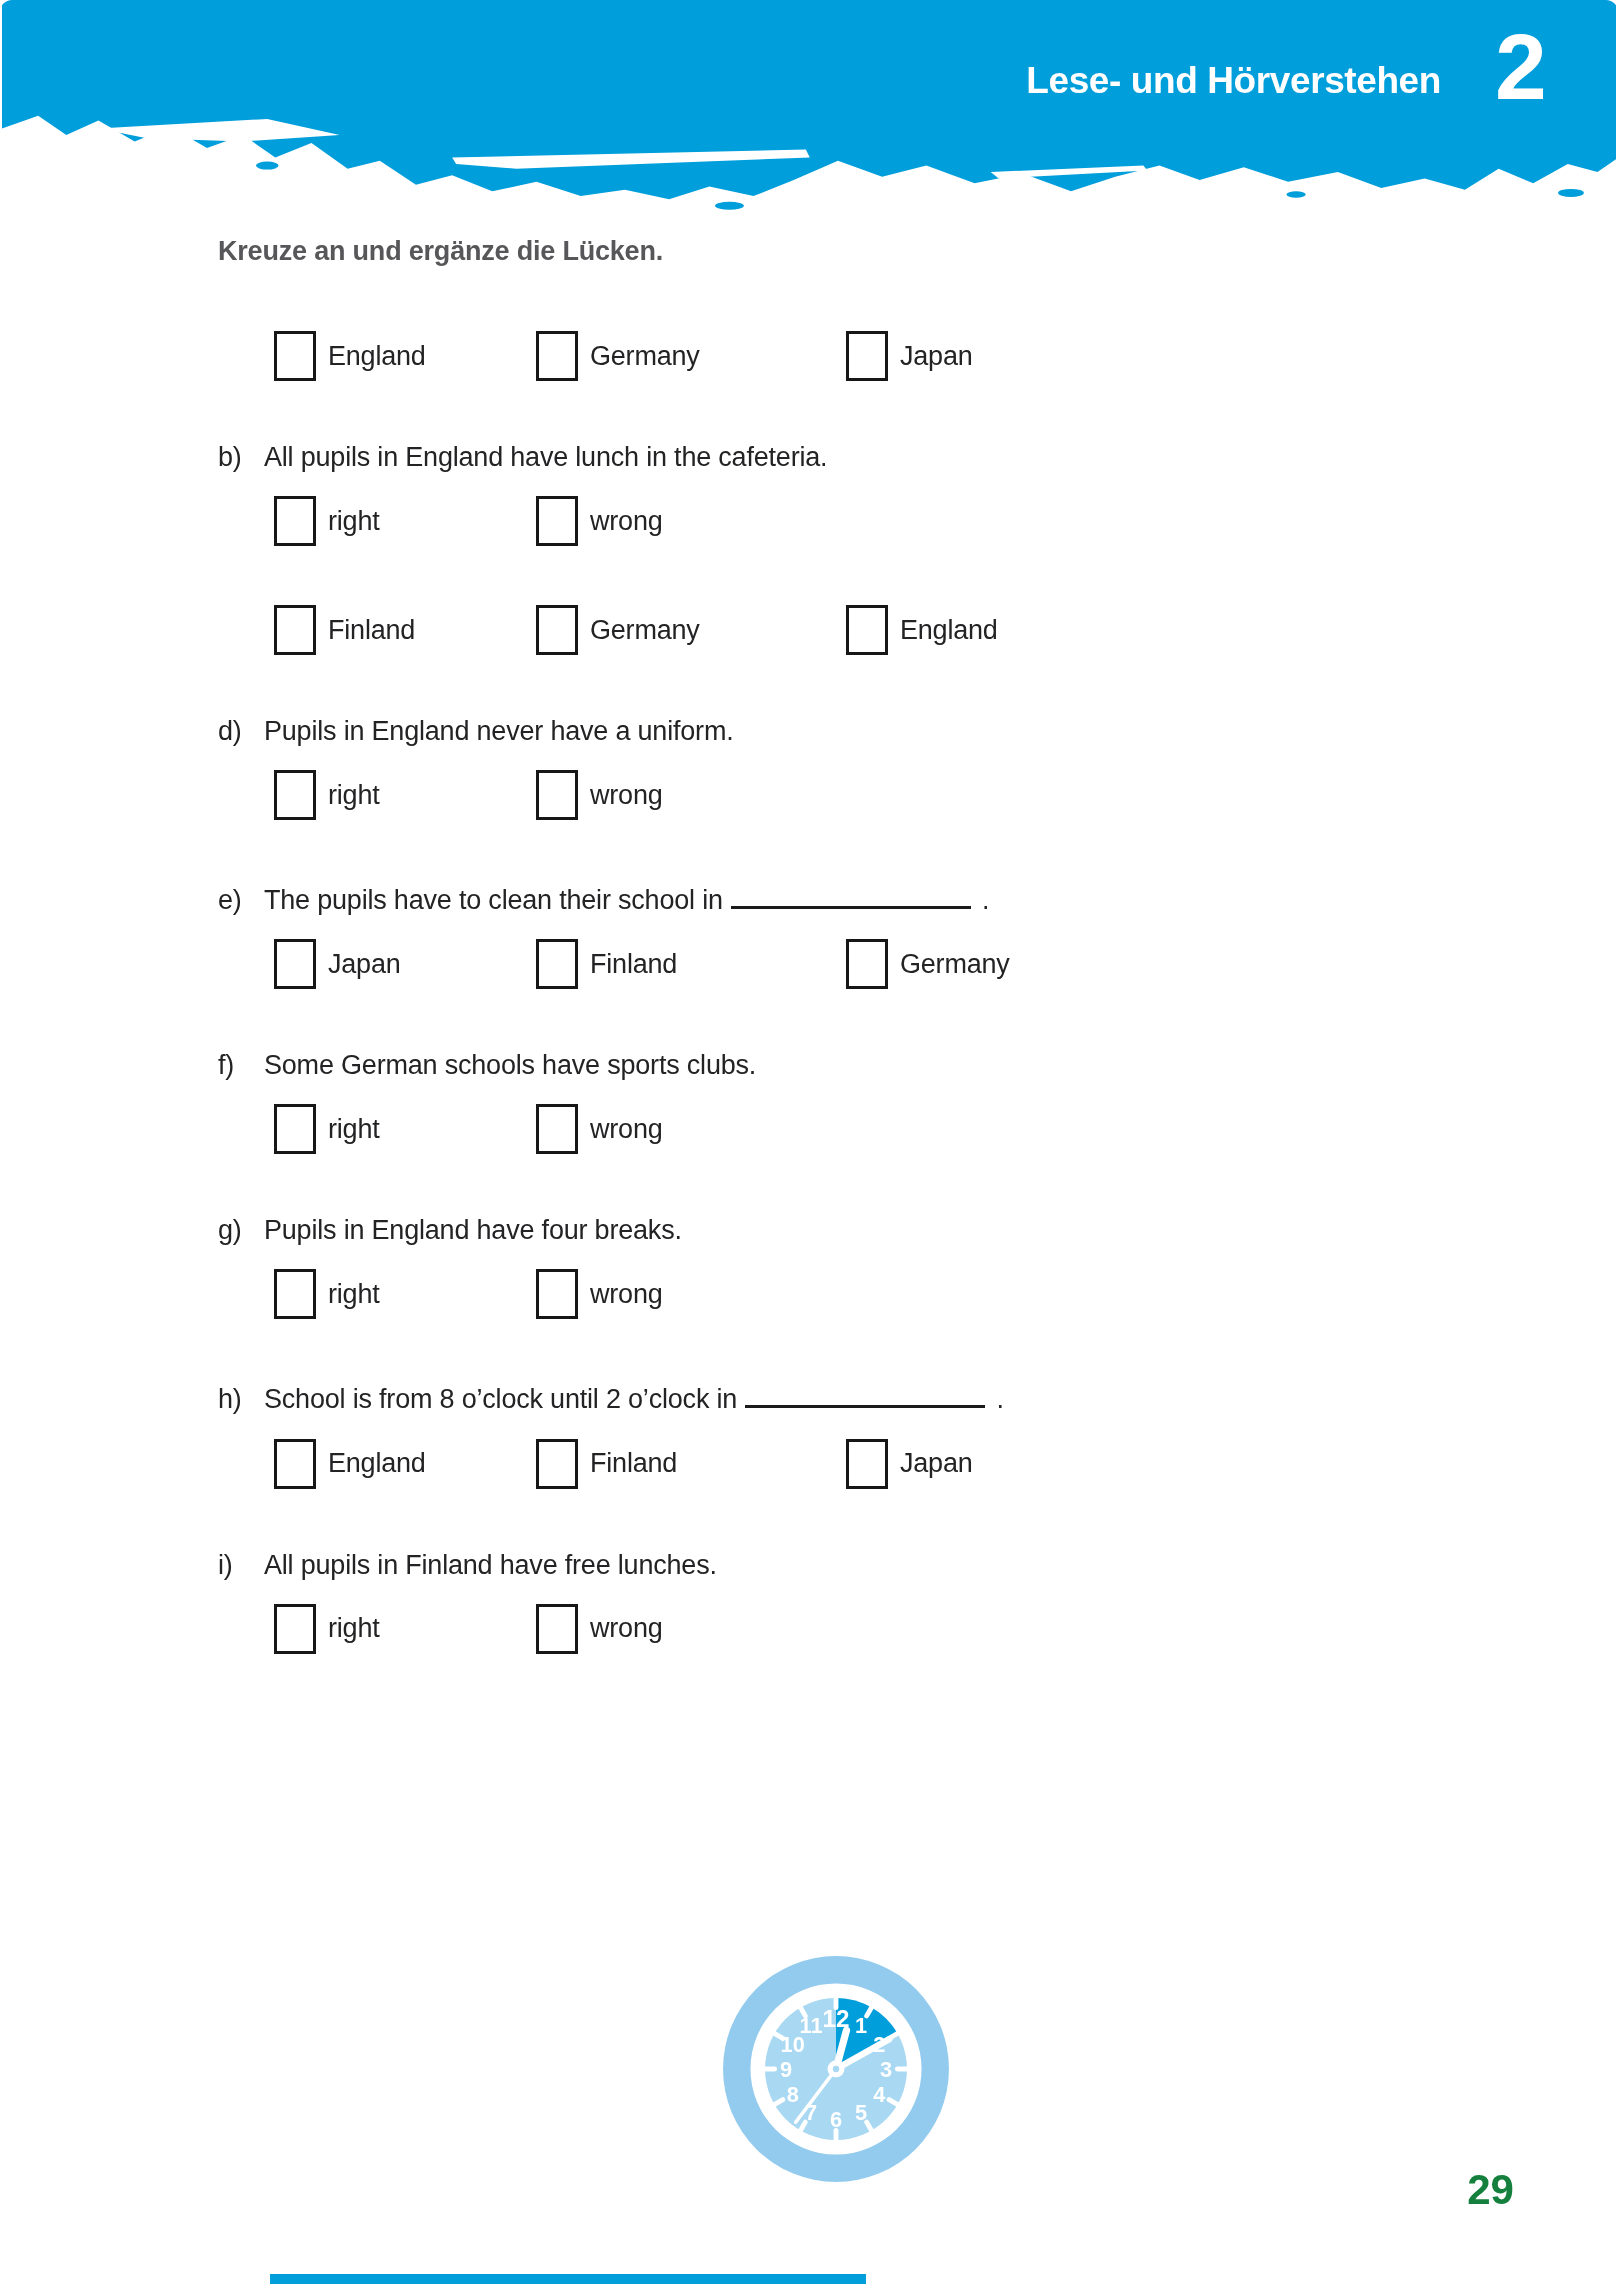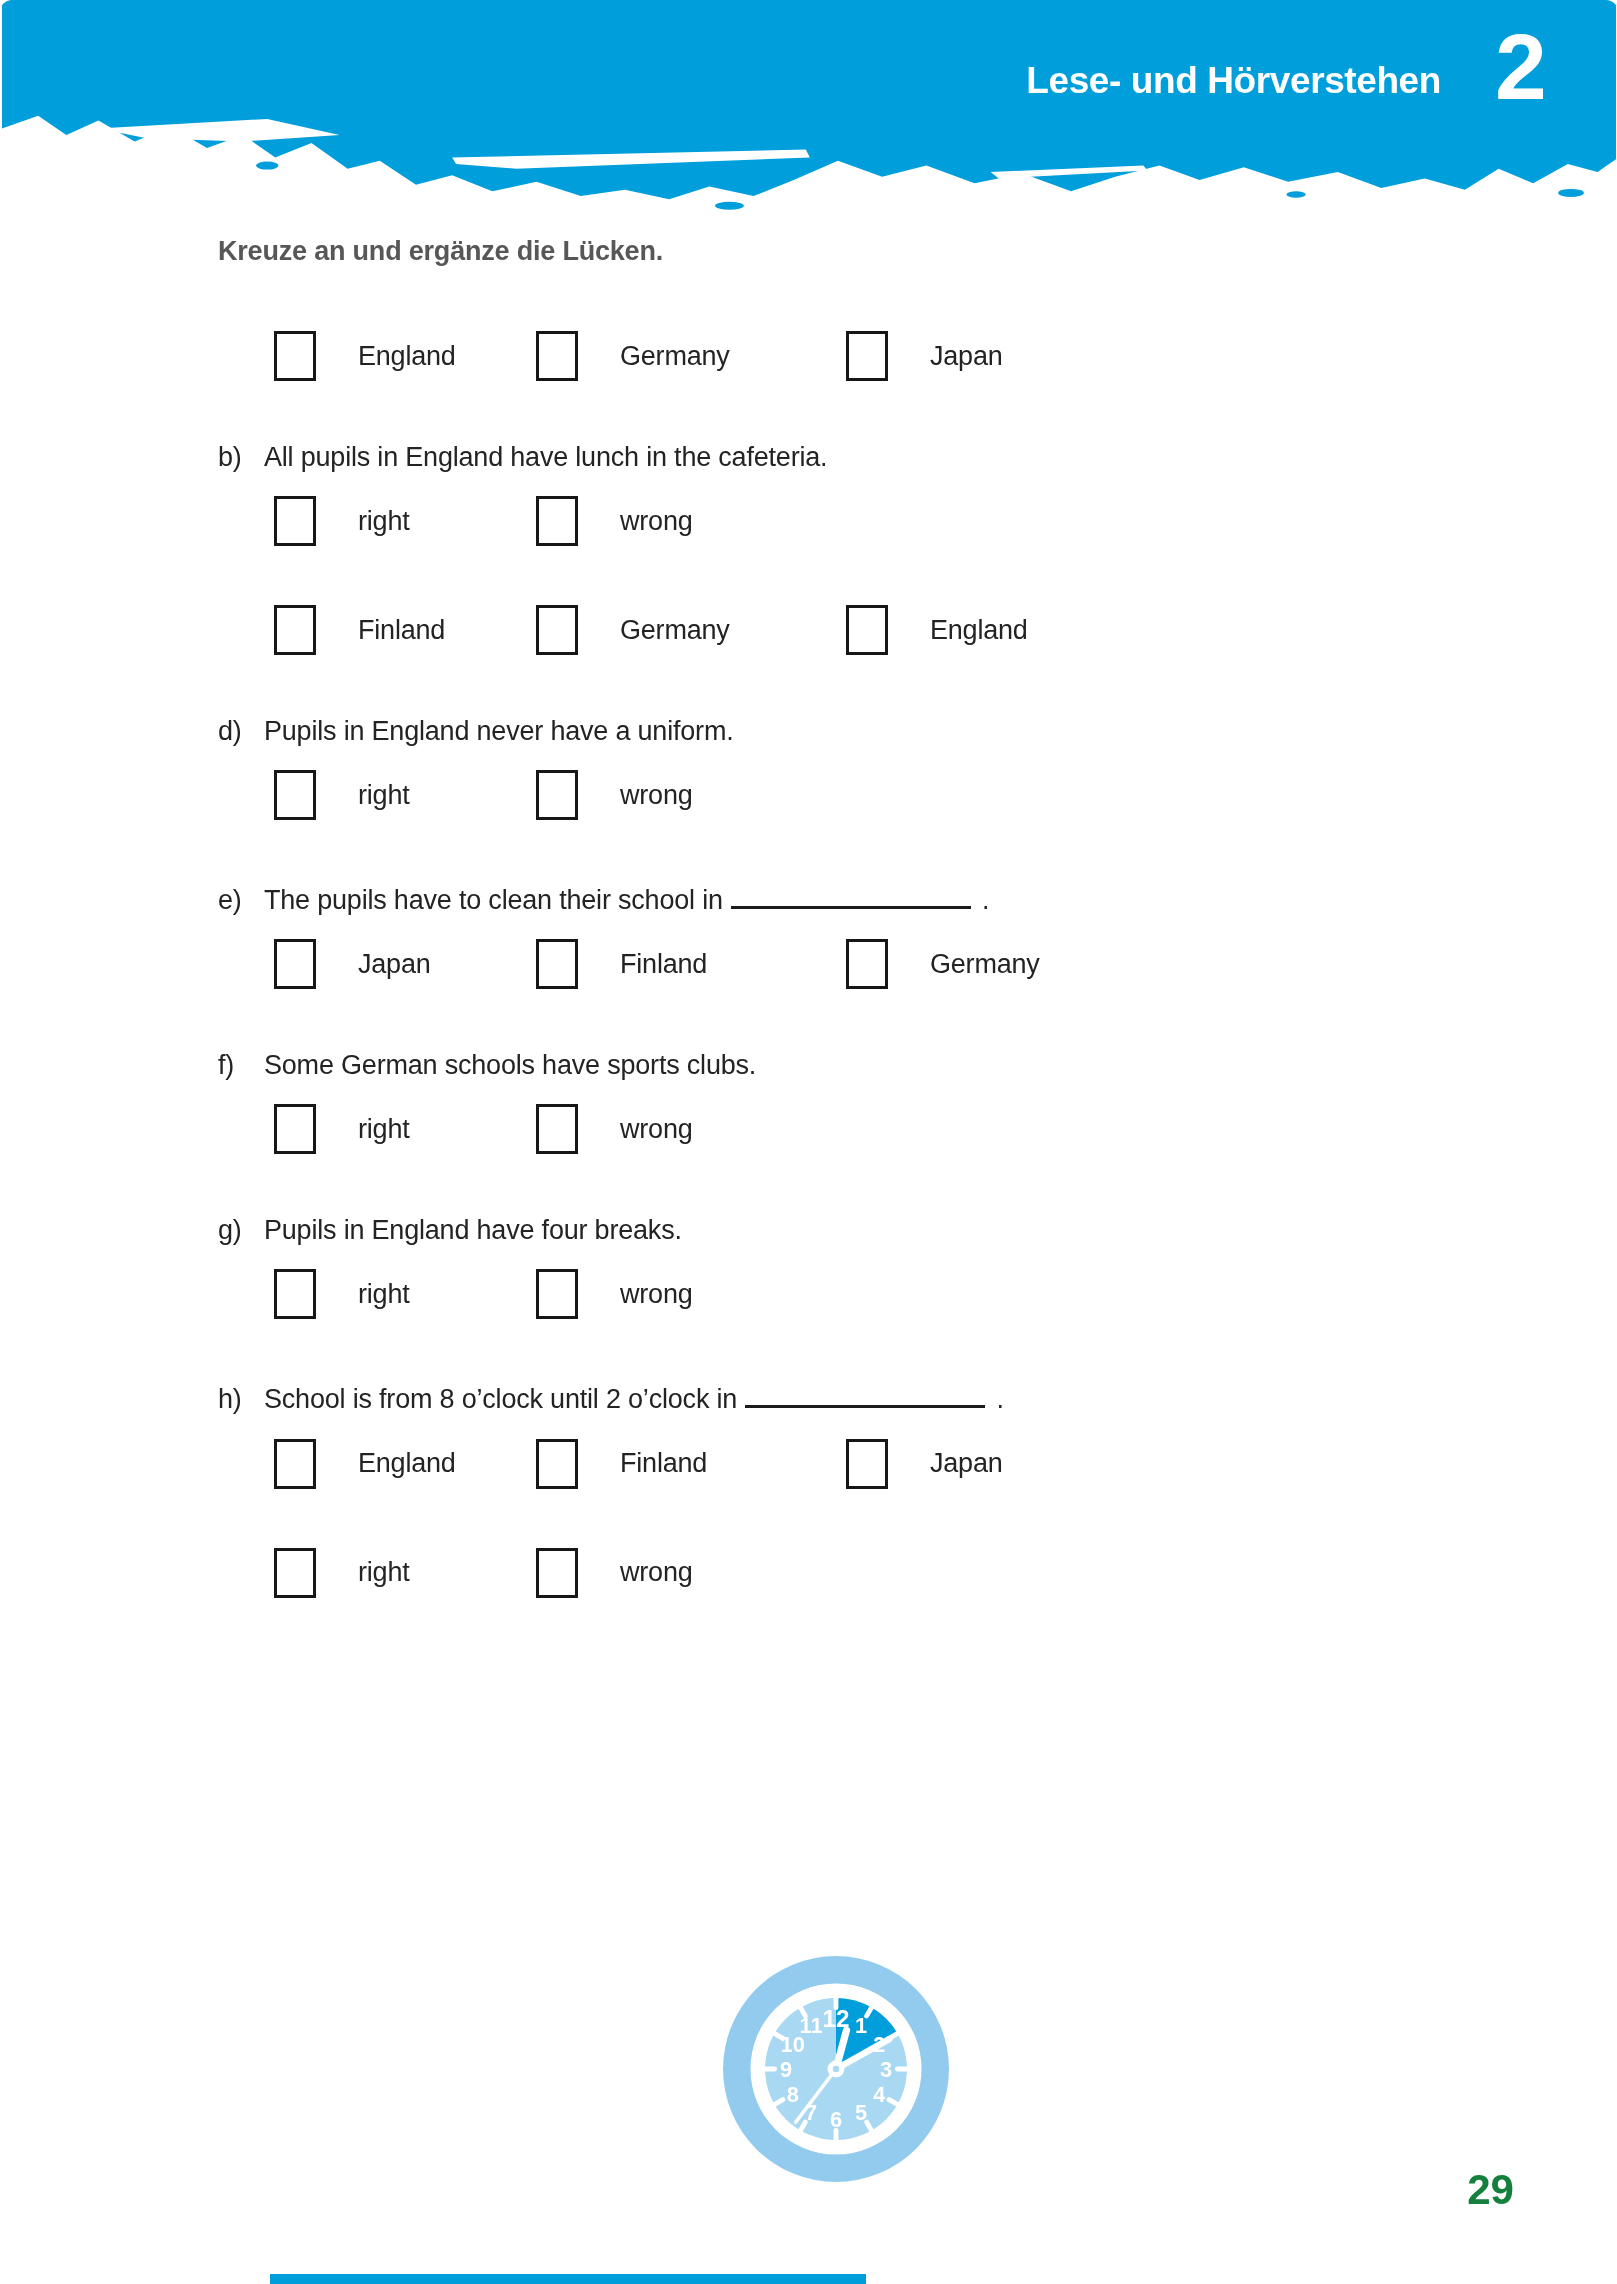--- a/index.html
+++ b/index.html
@@ -30,21 +30,21 @@
     letter-spacing:-0.2px;margin:0 0 64px 0;
   }
   .item{margin-bottom:59px;}
   .sentence{font-size:27px;line-height:1.3;letter-spacing:-0.2px;}
   .q-label{display:inline-block;width:46px;}
   .blank{
     display:inline-block;width:240px;height:1em;
     border-bottom:3.2px solid #1b1b1b;margin:0 11.3px 0 8px;
   }
   .options{display:flex;align-items:center;padding-left:56px;margin-top:21px;height:50px;}
-  .opt{display:flex;align-items:center;gap:30px;}
+  .opt{display:flex;align-items:center;}
   .opt.c1{width:262px;}
   .opt.c2{width:310px;}
   .checkbox{
     flex:0 0 auto;width:42px;height:50px;box-sizing:border-box;
     border:3.2px solid #171717;background:#fff;margin-right:12px;
   }
   .opt-label{font-size:27px;letter-spacing:-0.2px;}
 
   
   .clock{position:absolute;left:719px;top:1952px;}
@@ -207,20 +207,21 @@
             <span class="opt-label">Finland</span>
           </div>
         <div class="opt">
             <span class="checkbox"></span>
             <span class="opt-label">Japan</span>
           </div>
       </div>
     </div>
 
     <div class="item">
+      <div class="sentence"><span class="q-label">i)</span><span>All pupils in Finland have free lunches.</span></div>
       <div class="options">
         <div class="opt c1">
             <span class="checkbox"></span>
             <span class="opt-label">right</span>
           </div>
         <div class="opt c2">
             <span class="checkbox"></span>
             <span class="opt-label">wrong</span>
           </div>
       </div>

